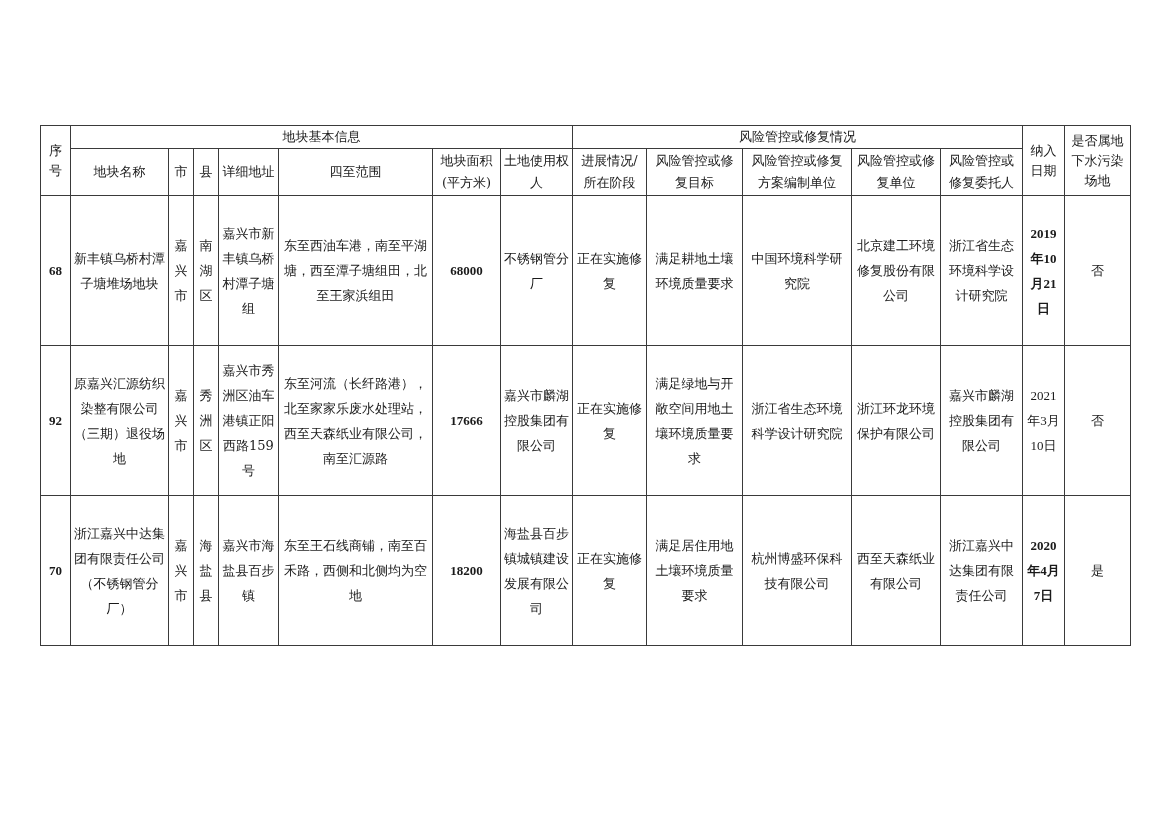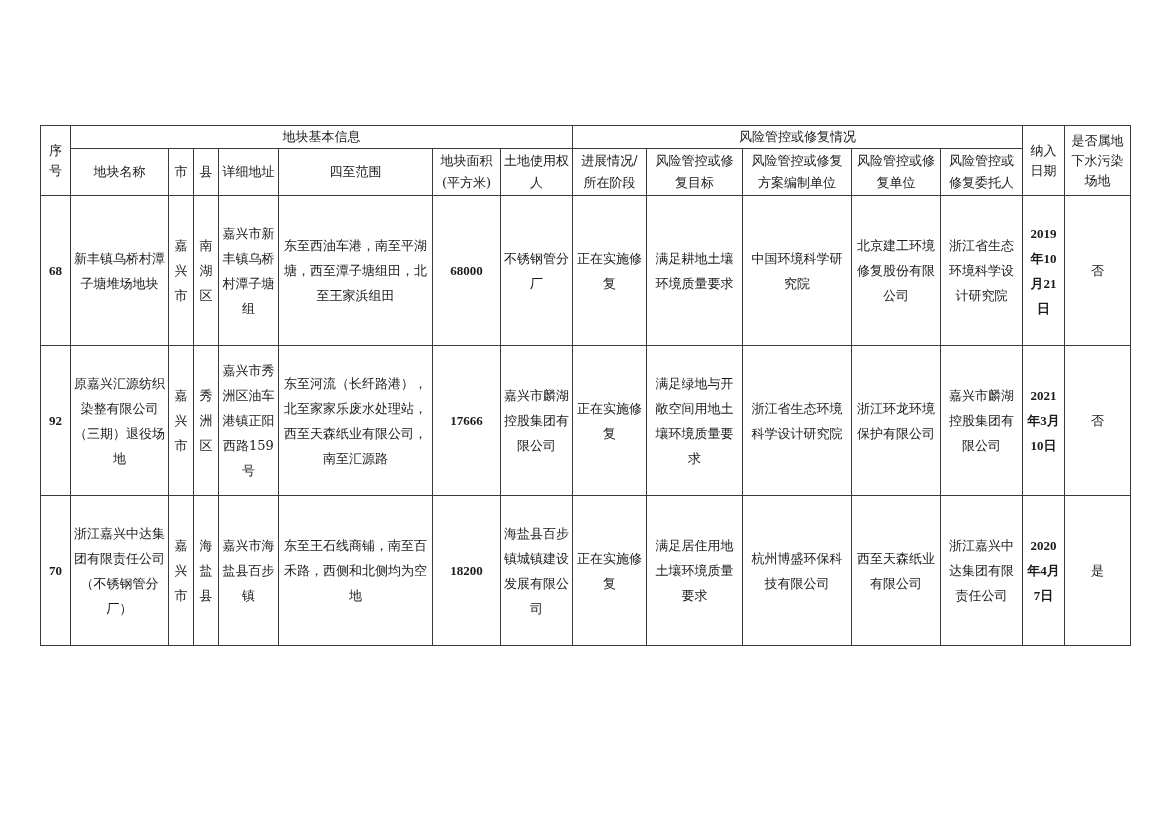--- a/index.html
+++ b/index.html
@@ -85,21 +85,21 @@
     <td class="narrow">秀洲区</td>
     <td>嘉兴市秀洲区油车港镇正阳西路159号</td>
     <td>东至河流（长纤路港），北至家家乐废水处理站，西至天森纸业有限公司，南至汇源路</td>
     <td class="num">17666</td>
     <td>嘉兴市麟湖控股集团有限公司</td>
     <td>正在实施修复</td>
     <td>满足绿地与开敞空间用地土壤环境质量要求</td>
     <td>浙江省生态环境科学设计研究院</td>
     <td>浙江环龙环境保护有限公司</td>
     <td>嘉兴市麟湖控股集团有限公司</td>
-    <td class="num date" style="font-weight:bold">2021年3月10日</td>
+    <td class="num date" style="font-weight:normal">2021年3月10日</td>
     <td>否</td>
   </tr>
 
   <tr class="row">
     <td class="num narrow">70</td>
     <td>浙江嘉兴中达集团有限责任公司（不锈钢管分厂）</td>
     <td class="narrow">嘉兴市</td>
     <td class="narrow">海盐县</td>
     <td>嘉兴市海盐县百步镇</td>
     <td>东至王石线商铺，南至百禾路，西侧和北侧均为空地</td>

